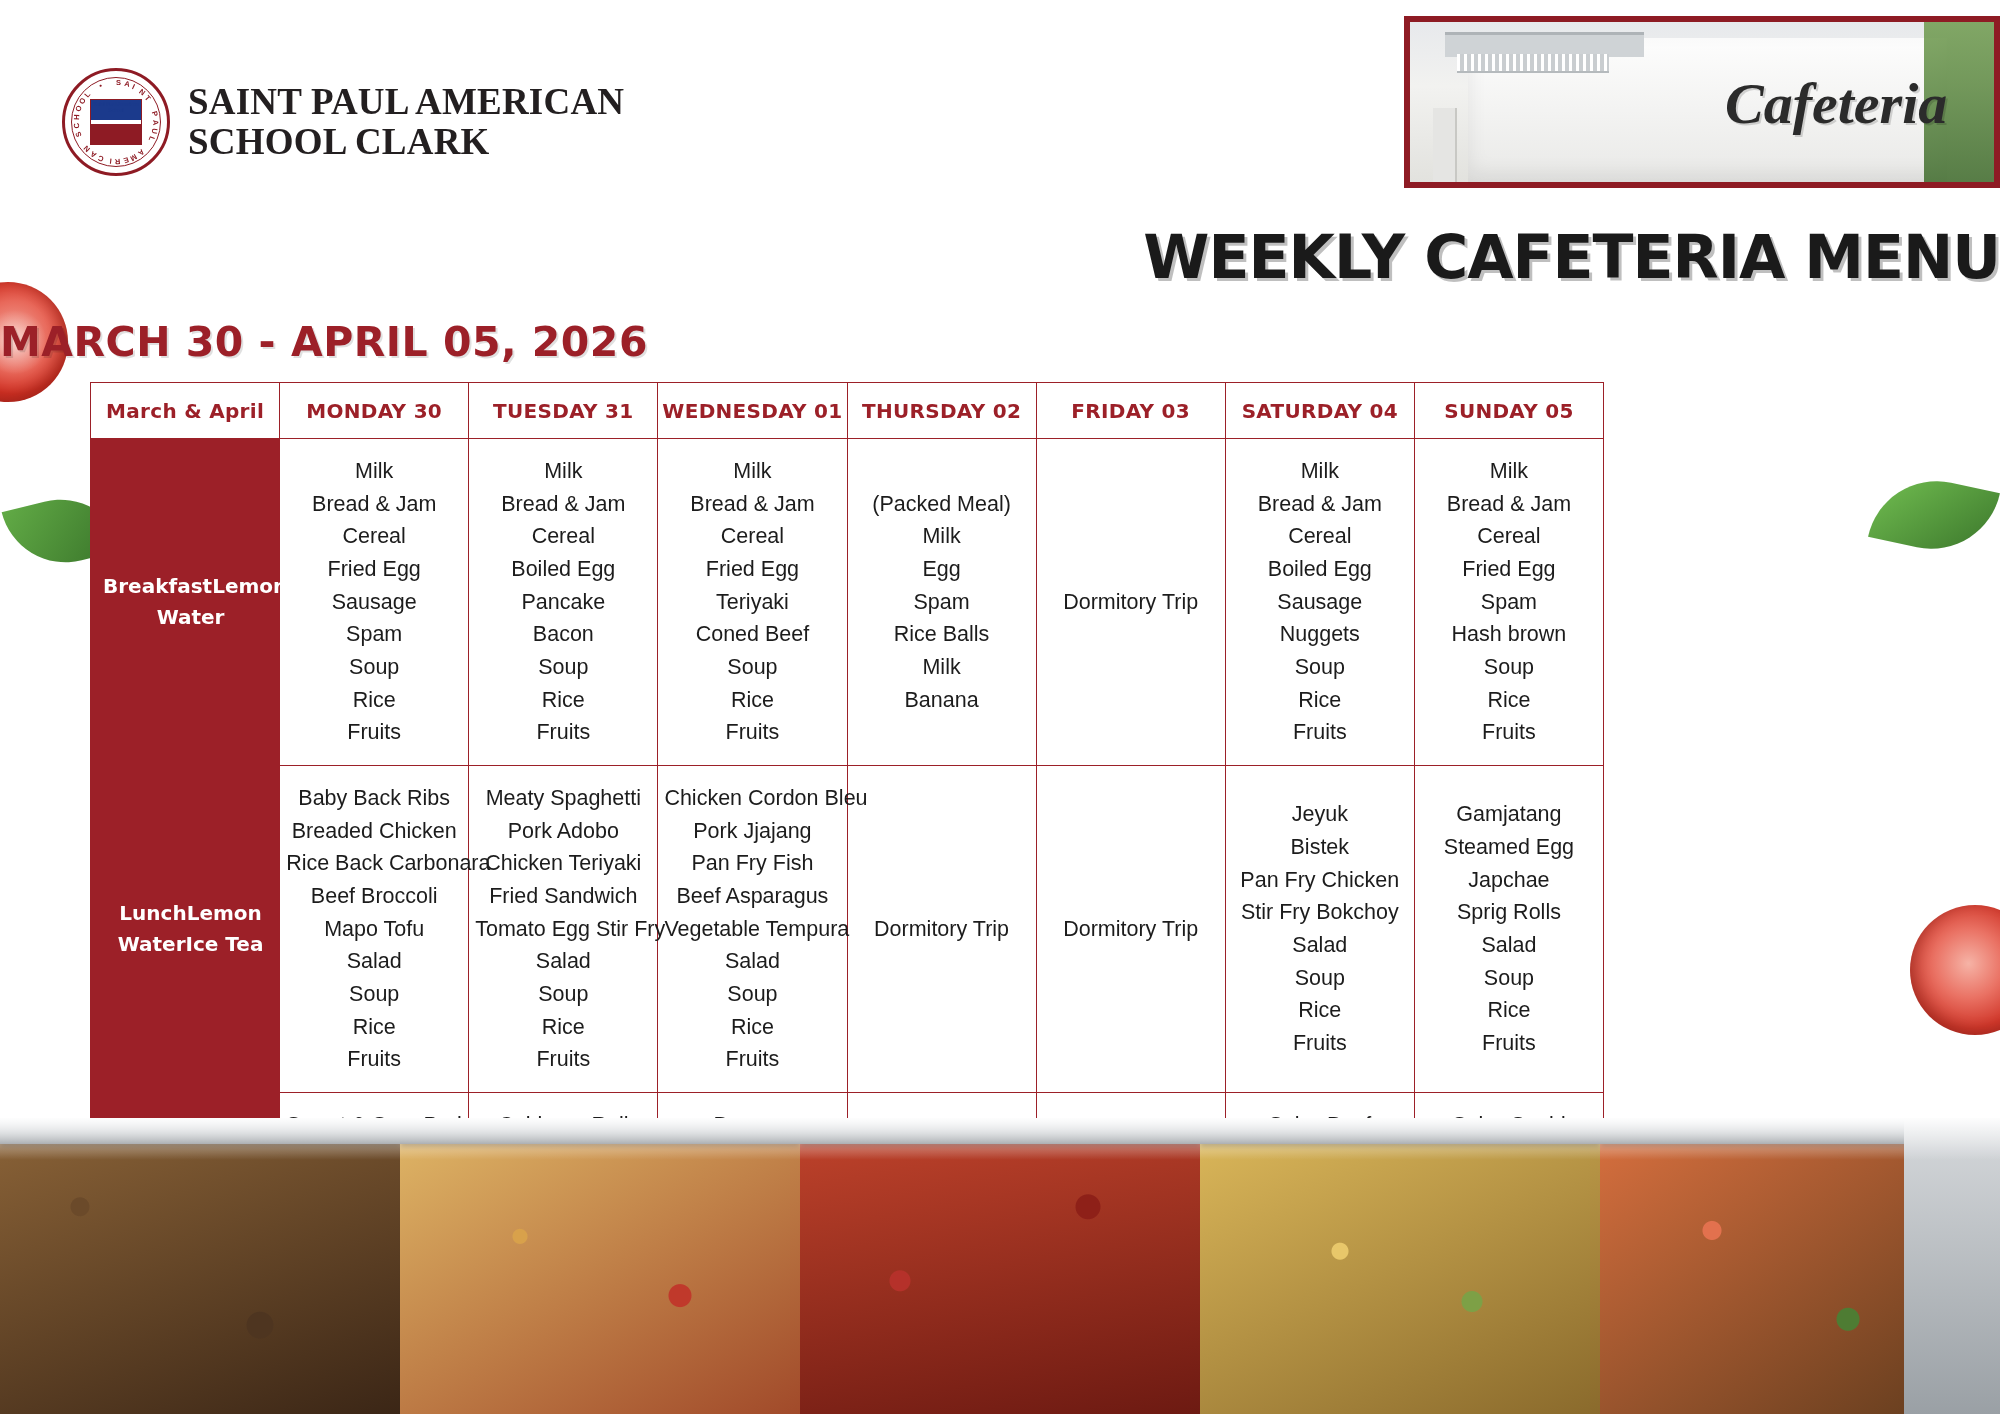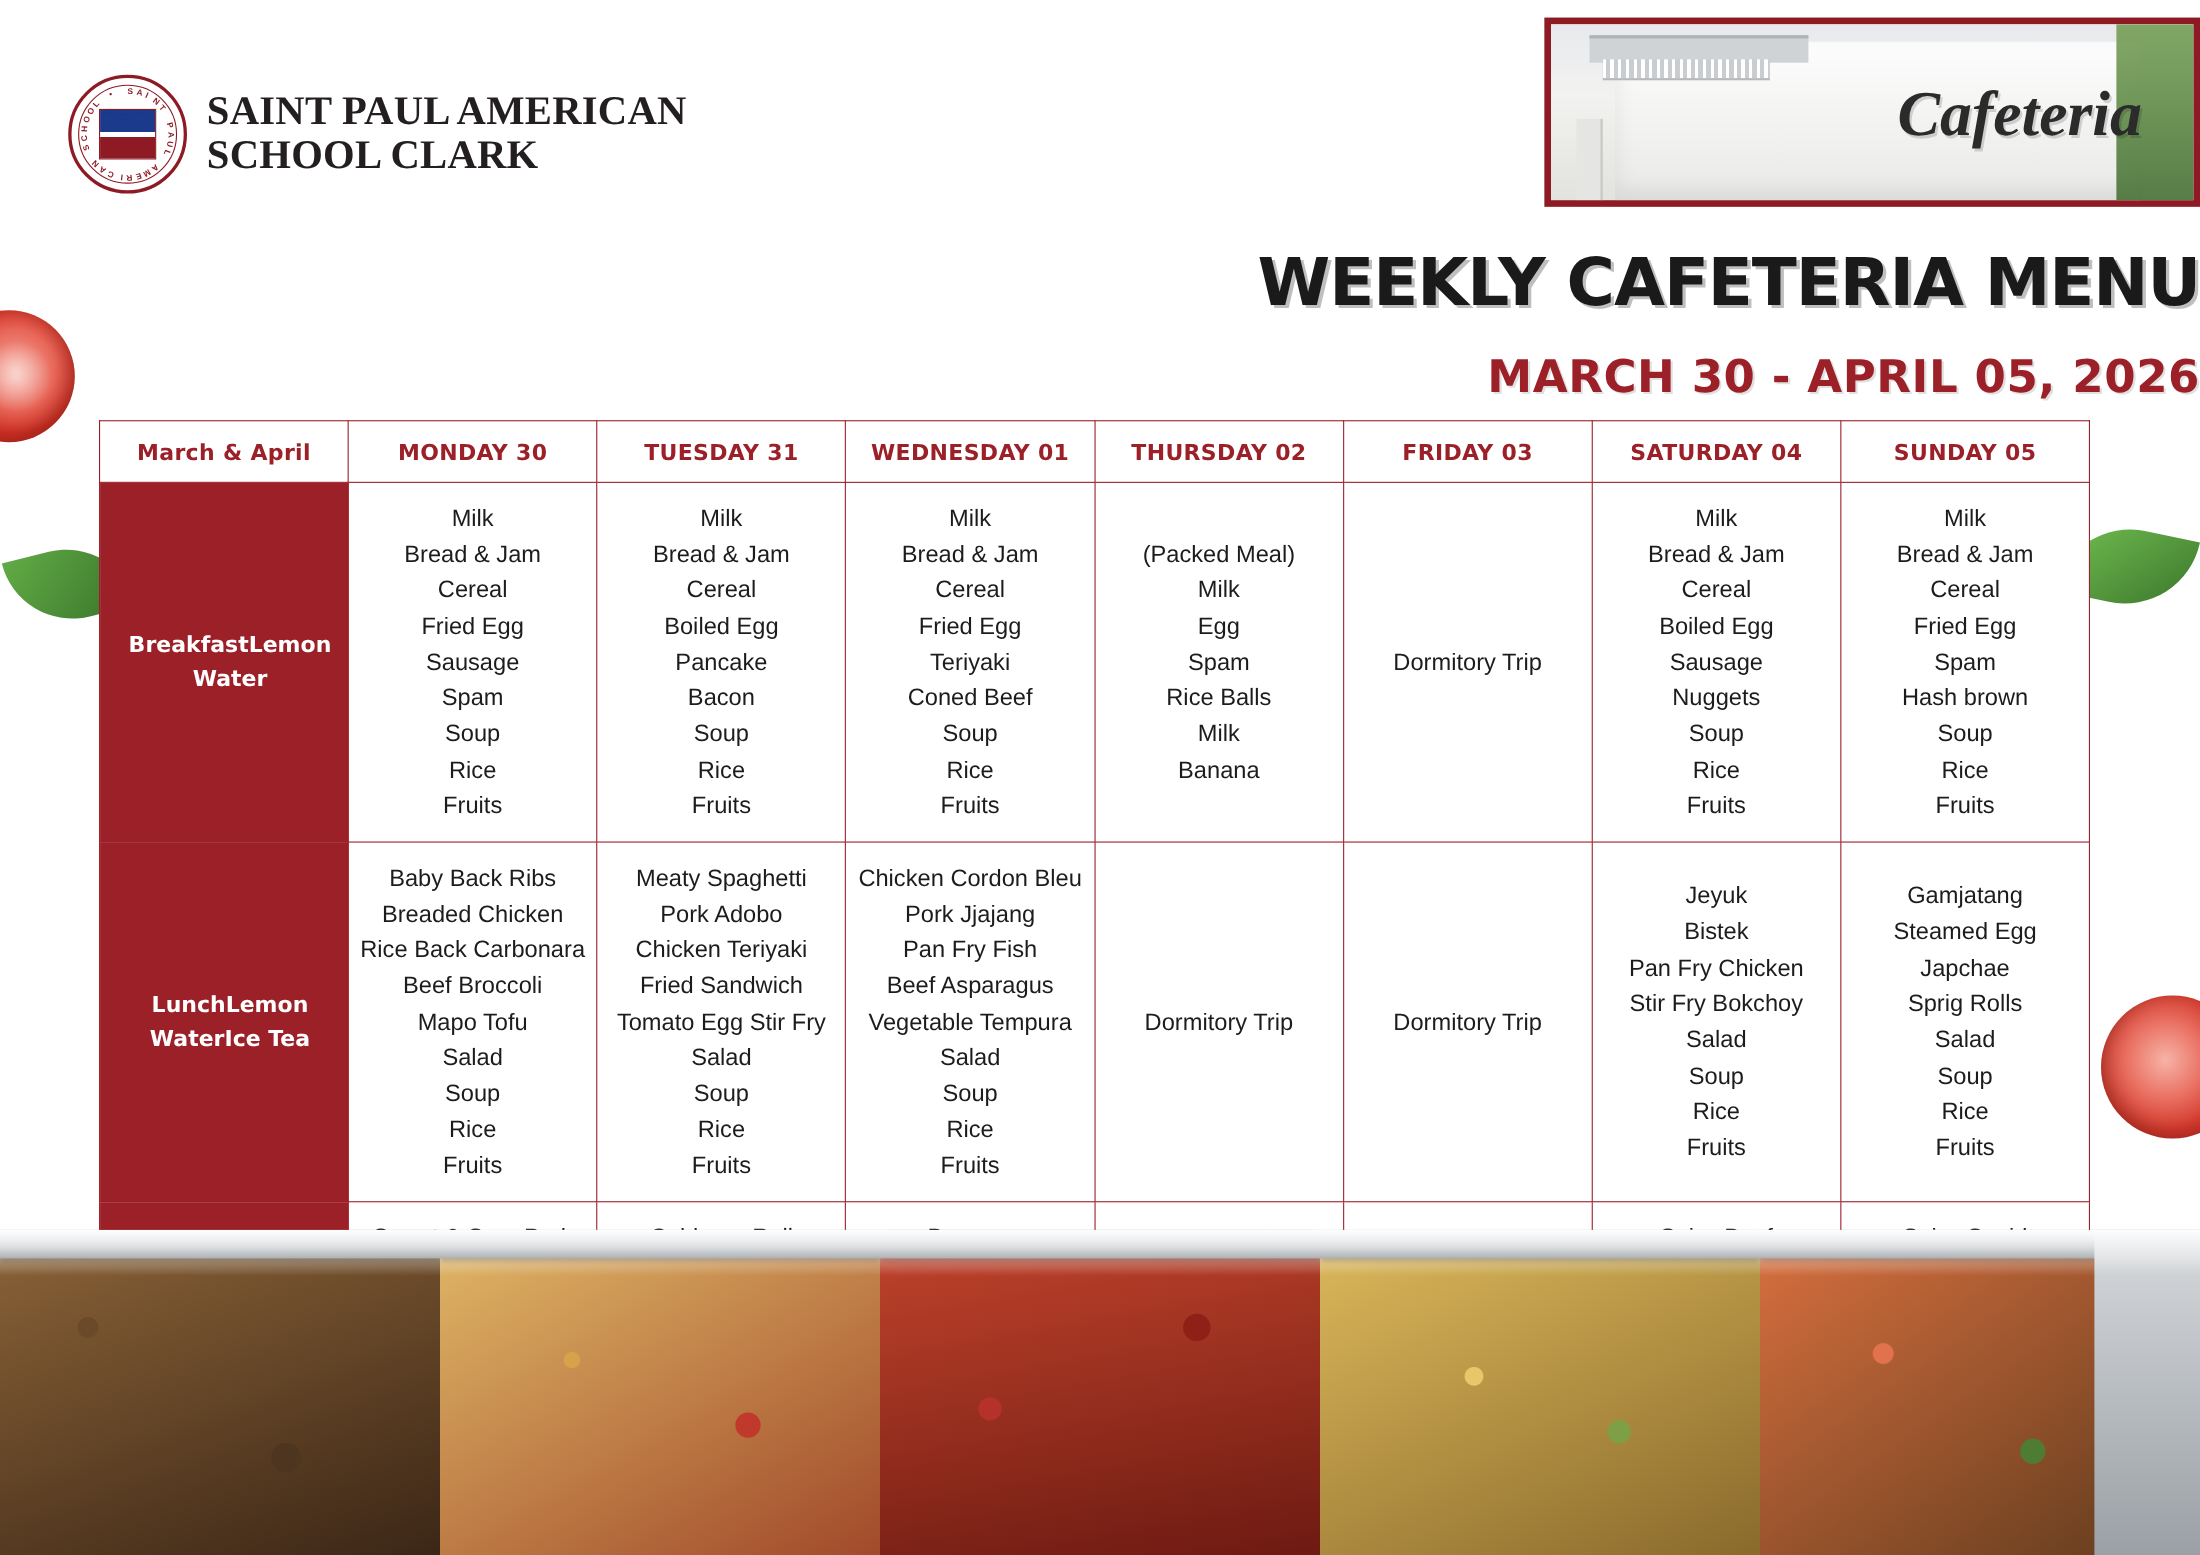--- a/index.html
+++ b/index.html
@@ -136,31 +136,31 @@
   .title {
     position: absolute; left: 0; right: 0; top: 222px;
     text-align: right;
     font-size: 60px; font-weight: bold; letter-spacing: -1px;
     color: #1a1a1a;
     text-shadow: 3px 3px 0 rgba(0,0,0,.25);
     font-family: "DejaVu Sans", sans-serif;
   }
   .subtitle {
     position: absolute; left: 0; right: 0; top: 318px;
-    text-align: right;
+    text-align: left;
     font-size: 41px; font-weight: bold; letter-spacing: .5px;
     color: #9c2028;
     font-family: "DejaVu Sans", sans-serif;
     text-shadow: 2px 2px 0 rgba(0,0,0,.12);
   }
 
   
   .menu-wrap {
     position: absolute; left: 90px; top: 382px;
-    width: 1810px;
+    width: 1514px;
   }
   table.menu {
     width: 100%;
     border-collapse: collapse;
     background: #ffffff;
     table-layout: fixed;
   }
   table.menu th, table.menu td {
     border: 1px solid #9c2028;
     vertical-align: middle;

